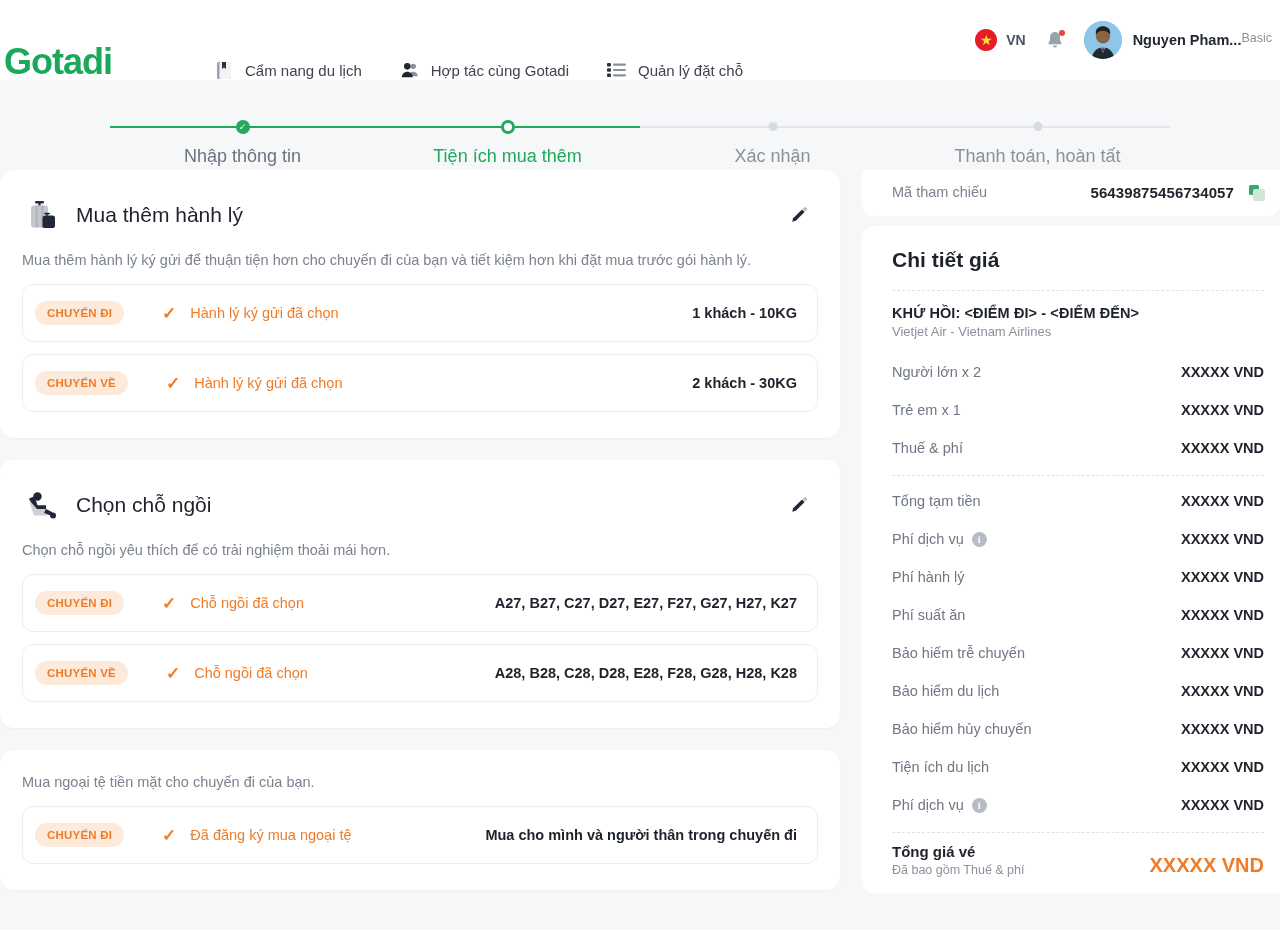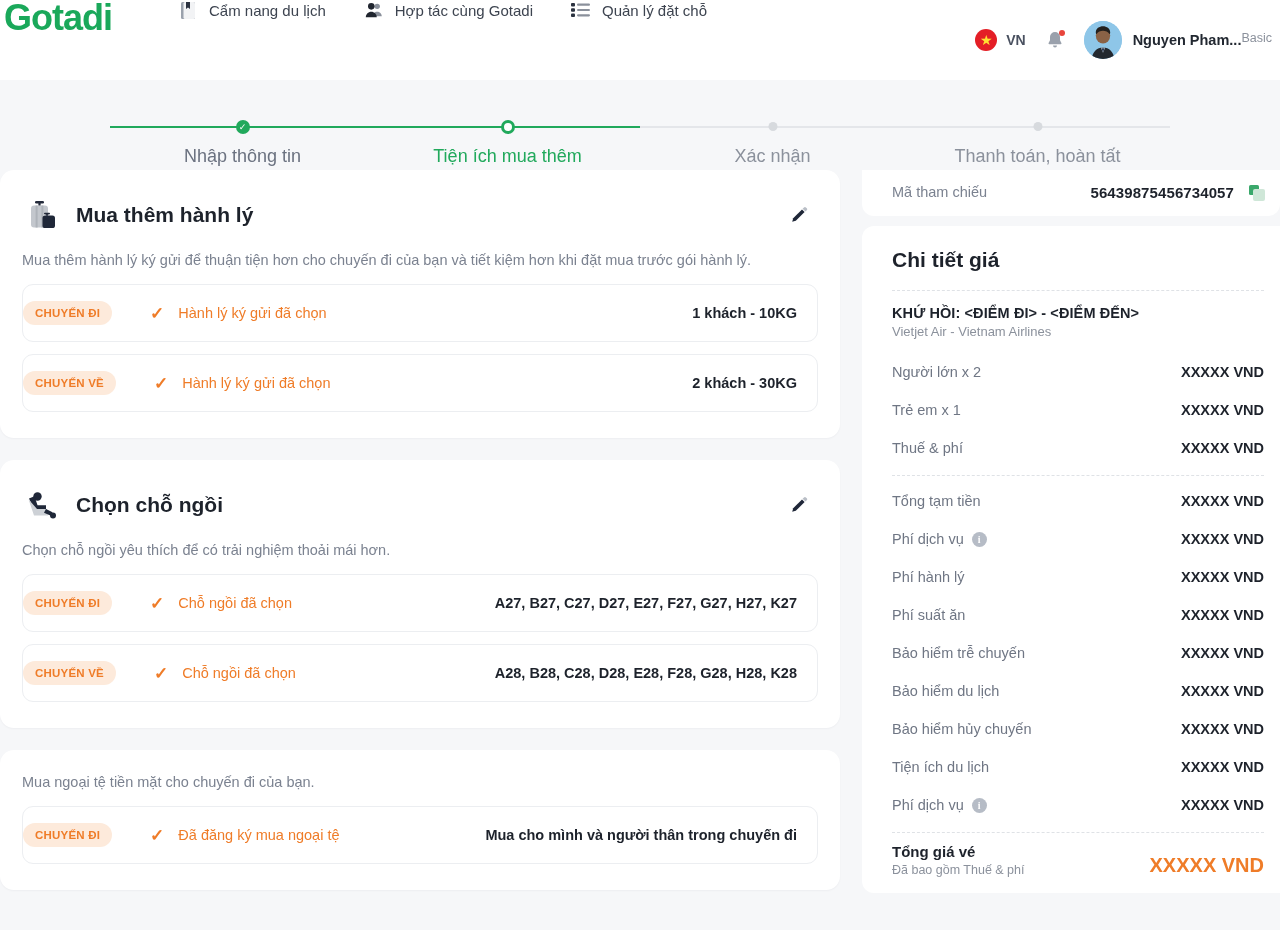--- a/index.html
+++ b/index.html
@@ -8,23 +8,24 @@
     font-family: "Liberation Sans", sans-serif;
     background: #f6f7f9;
     overflow: hidden;
   }
 
   
   .header {
     height: 80px;
     background: #ffffff;
     display: flex;
-    align-items: flex-start;
+    align-items: flex-end;
     padding: 0 0 0 0;
     position: relative;
+    gap: 36px;
   }
   .logo {
     font-size: 36px;
     font-weight: 700;
     color: #1aa85a;
     letter-spacing: -1px;
     padding-left: 4px;
     line-height: 1;
   }
   .nav {
@@ -143,39 +144,39 @@
     margin-bottom: 22px;
     box-shadow: 0 1px 2px rgba(16,24,40,.04);
   }
   .card-head {
     display: flex; align-items: center;
     position: relative;
     margin-bottom: 16px;
   }
   .card-ico { width: 42px; height: 42px; margin-right: 12px; flex-shrink: 0;
               display:flex; align-items:center; justify-content:center; }
-  .card-title { font-size: 21px; font-weight: 700; color: #1d222b; }
+  .card-title { font-size: 21px; font-weight: 400; color: #1d222b; }
   .edit-btn {
     position: absolute; right: 6px; top: 50%;
     transform: translateY(-50%);
     width: 26px; height: 26px;
     display: flex; align-items: center; justify-content: center;
     cursor: pointer;
   }
   .card-sub {
     font-size: 14.5px; color: #7b8290;
     margin-bottom: 16px;
   }
   .opt-row {
     border: 1px solid #eceef1;
     border-radius: 11px;
     height: 58px;
     display: flex;
     align-items: center;
-    padding: 0 20px 0 0;
+    padding: 0 20px 0 12px;
     margin-bottom: 12px;
     background: #fff;
   }
   .opt-row:last-child { margin-bottom: 0; }
   .badge {
     background: #fdeadb;
     color: #ef7c28;
     font-size: 11.5px;
     font-weight: 700;
     letter-spacing: .2px;

